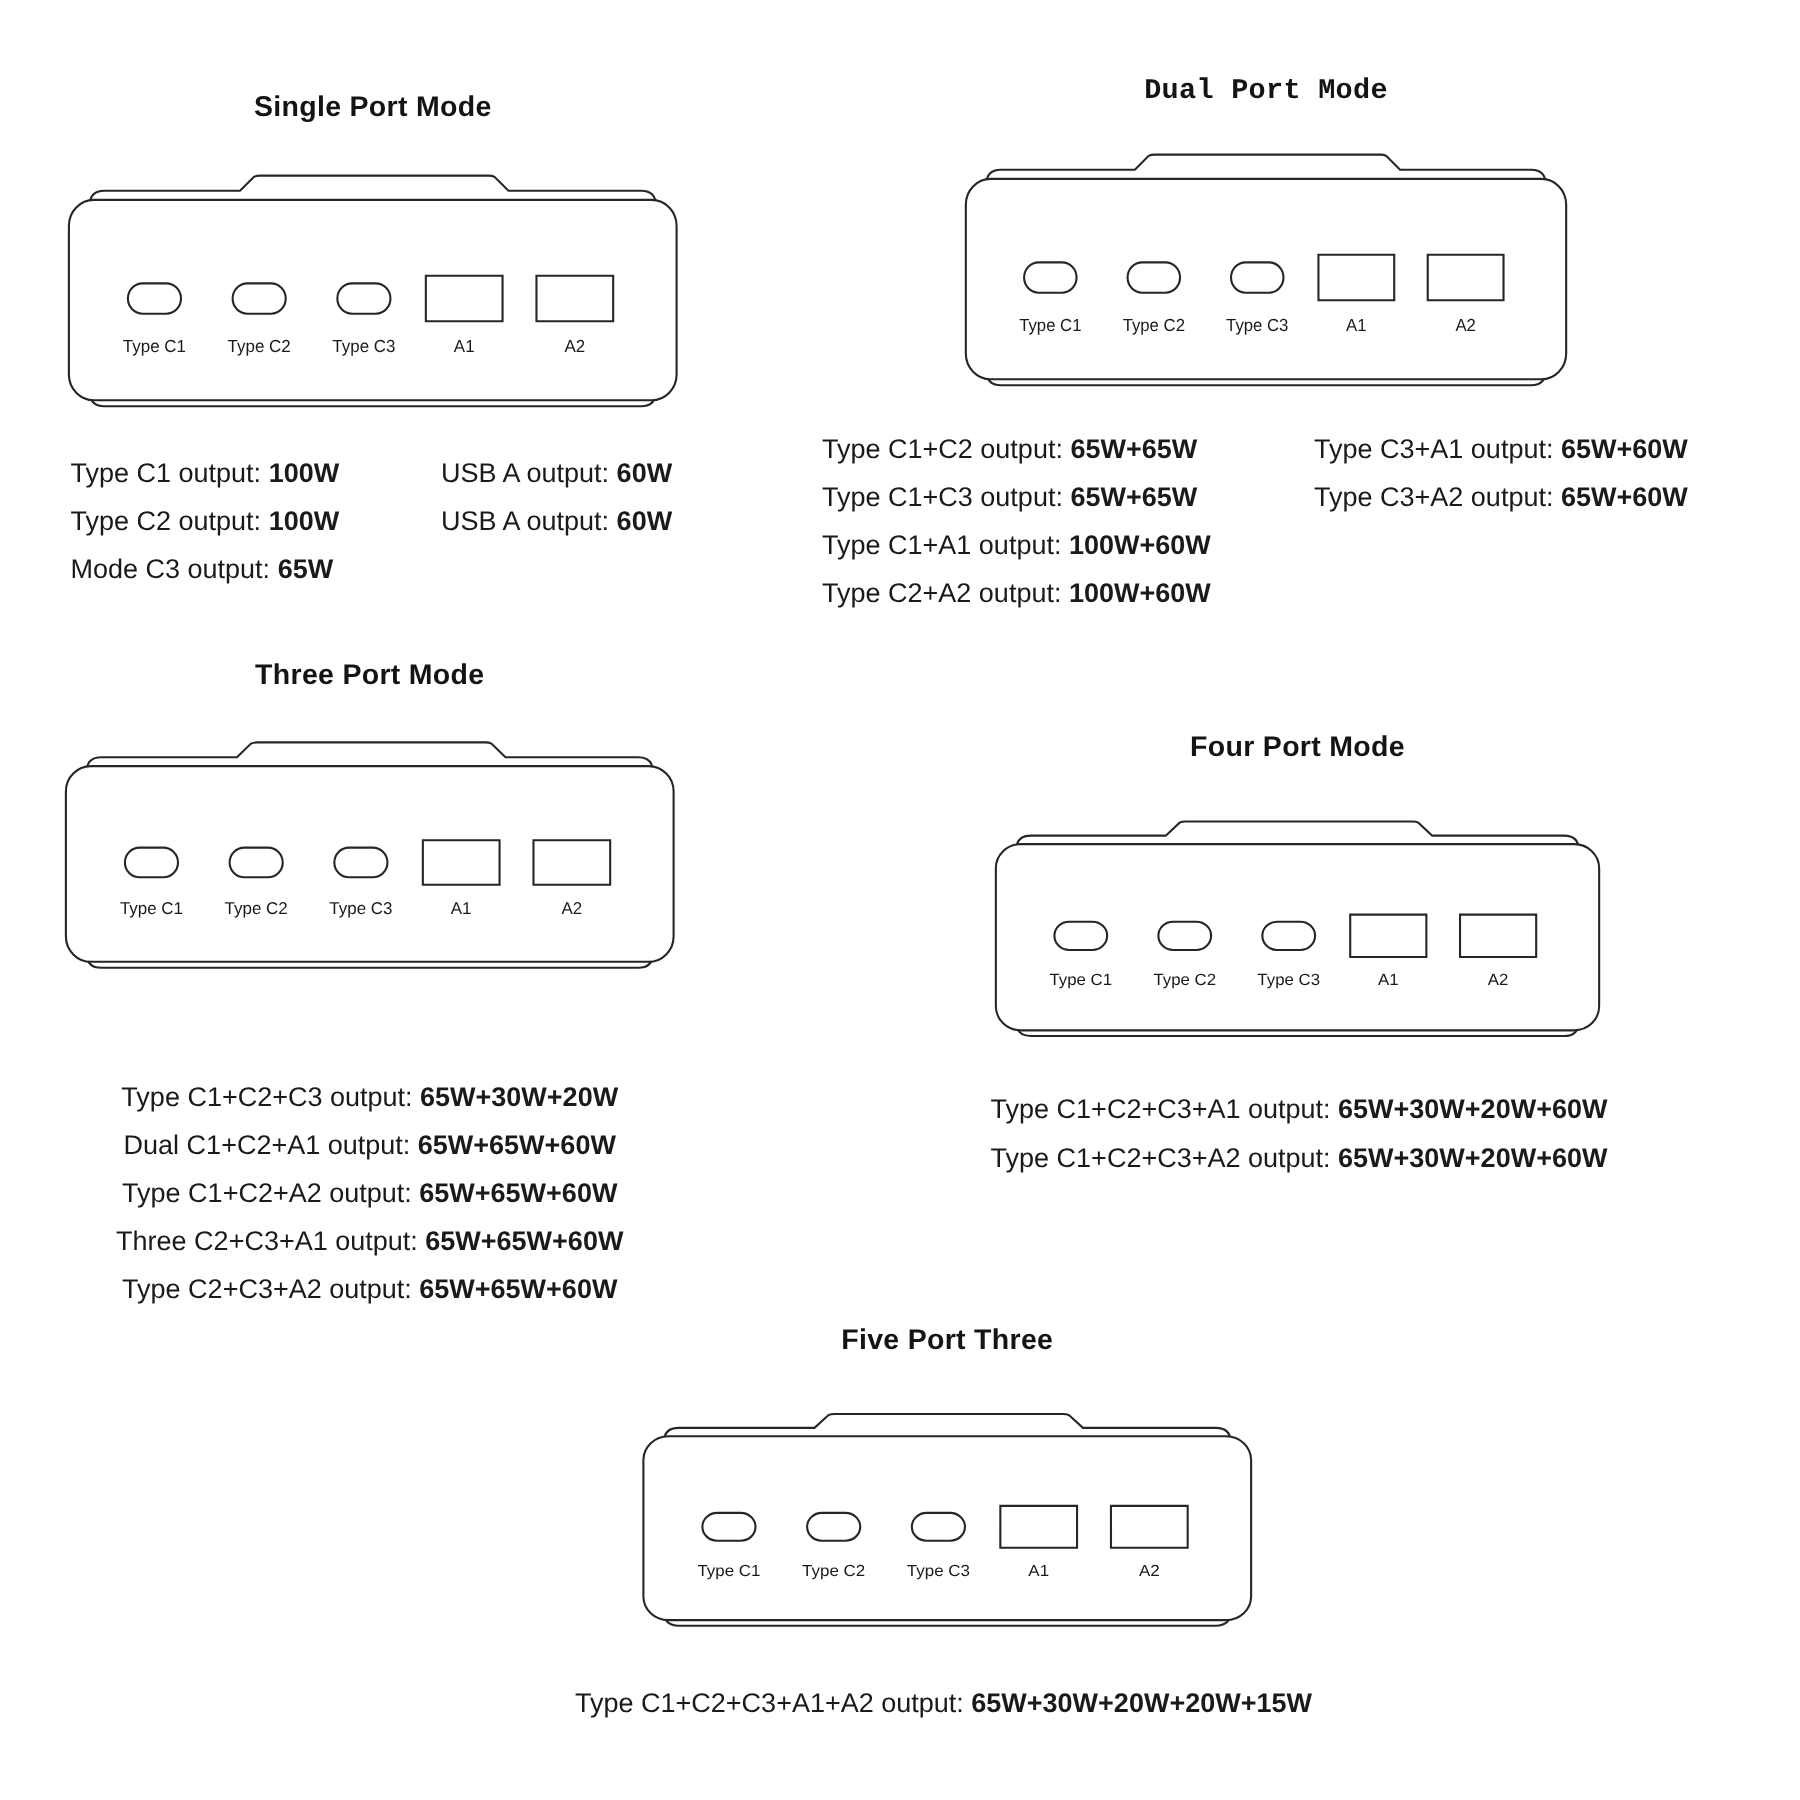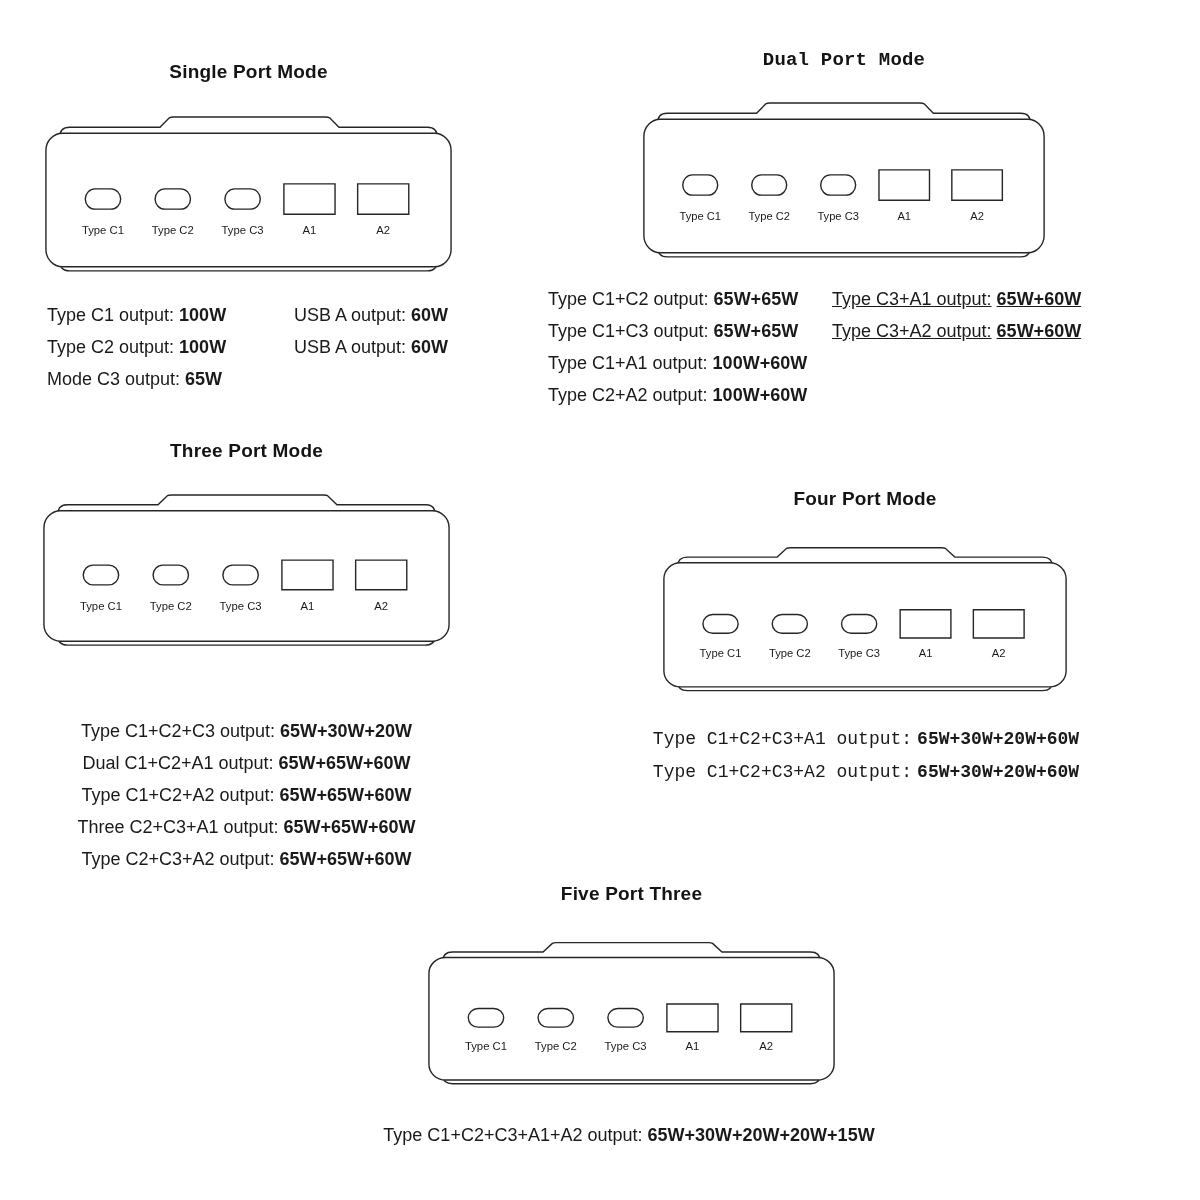--- a/index.html
+++ b/index.html
@@ -15,21 +15,21 @@
   .device-svg{display:block;width:100%;height:100%;}
   .device-svg .ln{fill:#ffffff;stroke:#262626;stroke-width:1.4;vector-effect:non-scaling-stroke;}
   .device-svg .port{fill:#ffffff;stroke:#262626;stroke-width:1.4;vector-effect:non-scaling-stroke;}
   .device-svg text{
     font-family:"Liberation Sans", sans-serif;font-size:11.5px;fill:#1a1a1a;
     text-anchor:middle;
   }
   .out-line{font-size:18px;line-height:32px;white-space:nowrap;}
   .out-line .val{font-weight:700;margin-left:5px;}
   .centered{text-align:center;}
-  .lh33 .out-line{line-height:33px;font-family:Liberation Mono, monospace;}
+  .lh33 .out-line{line-height:33px;}
 </style>
 </head>
 <body>
 
 <div>
   <div class="abs title" style="left:42px;top:61px;width:413px;">Single Port Mode</div>
 
   <div class="abs" style="left:42px;top:112px;width:413px;height:170px;">
     <svg class="device-svg" viewBox="0 0 420 168" preserveAspectRatio="none">
       <path class="ln" d="M 18 25 Q 18 15 28 15 L 120 15 L 129.5 5.8 Q 131 5 133.5 5 L 288.5 5 Q 291 5 292.5 5.8 L 302 15 L 392 15 Q 402 15 402 25 L 402 147 Q 402 157 392 157 L 28 157 Q 18 157 18 147 Z"></path>
@@ -97,21 +97,21 @@
       <span>Type C1+C3 output:</span><span class="val">65W+65W</span>
     </div>
     <div class="out-line">
       <span>Type C1+A1 output:</span><span class="val">100W+60W</span>
     </div>
     <div class="out-line">
       <span>Type C2+A2 output:</span><span class="val">100W+60W</span>
     </div>
   </div>
 
-  <div class="abs" style="left:832px;top:283px;text-decoration:underline;">
+  <div class="abs" style="left:876px;top:283px;">
     <div class="out-line">
       <span>Type C3+A1 output:</span><span class="val">65W+60W</span>
     </div>
     <div class="out-line">
       <span>Type C3+A2 output:</span><span class="val">65W+60W</span>
     </div>
   </div>
 </div>
 
 <div>

